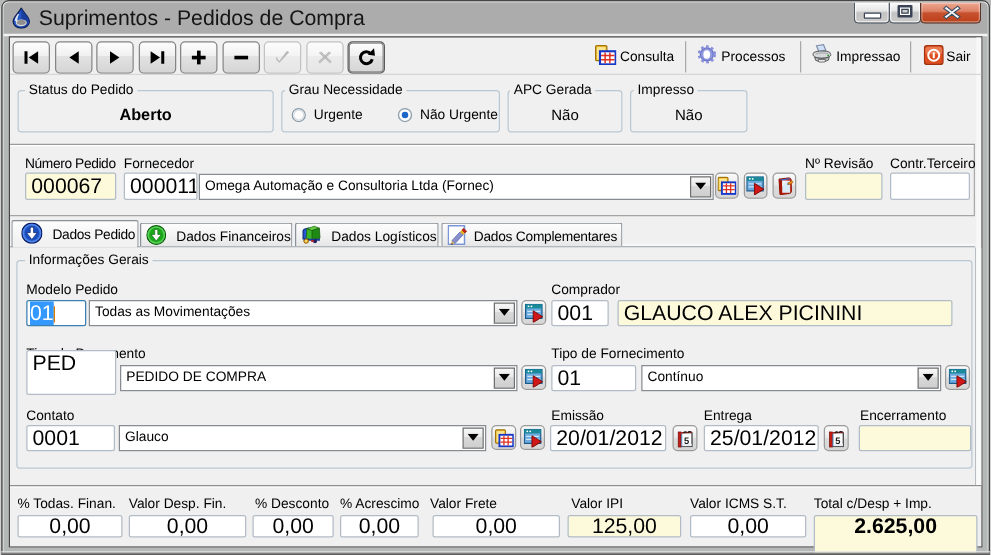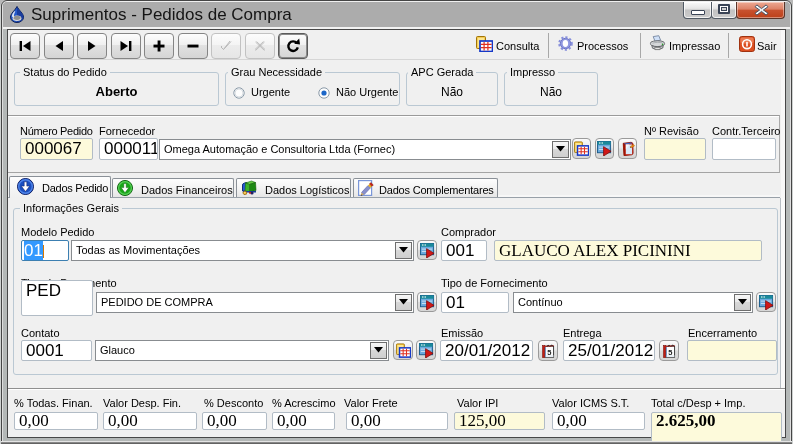--- a/index.html
+++ b/index.html
@@ -4,21 +4,21 @@
 <style>
 html,body{margin:0;padding:0;}
 body{width:793px;height:444px;position:relative;overflow:hidden;
      font-family:"Liberation Sans",sans-serif;background:#b8b8b8;}
 .abs{position:absolute;}
 .lbl{position:absolute;font-size:11px;color:#000;white-space:nowrap;line-height:12px;}
 .inp{position:absolute;background:#fff;border:1px solid #b2bcc6;border-radius:2px;
      font-size:17px;color:#000;box-sizing:border-box;height:22px;line-height:20px;
      padding:0 4px;white-space:nowrap;overflow:hidden;}
 .yel{background:#fdfadb;}
-.num{text-align:left;font-family:Liberation Serif, serif;}
+.num{text-align:center;}
 .combo{position:absolute;background:#fff;border:1px solid #888c90;box-sizing:border-box;
      height:21px;font-size:11px;line-height:19px;padding:0 4px;white-space:nowrap;overflow:hidden;}
 .carr{position:absolute;top:1px;box-sizing:border-box;width:17px;height:17px;
      border:1px solid #6e6e6e;background:linear-gradient(#f7f7f7,#e9e9e9 45%,#d8d8d8 46%,#cfcfcf);}
 .carr svg{display:block;margin:4px auto 0;}
 .ibtn{position:absolute;box-sizing:border-box;border:1px solid #9a9a9a;border-radius:4px;
      background:linear-gradient(#fbfbfb,#e9e9e9 48%,#dcdcdc 52%,#d6d6d6);width:19px;height:21px;}
 .ibtn svg{display:block;margin:2px auto 0;}
 .fs{position:absolute;border:1px solid #bac8d3;border-radius:3px;box-sizing:border-box;}
 .fslbl{position:absolute;font-size:11px;line-height:12px;background:#f0f0f0;padding:0 3px;white-space:nowrap;}
@@ -298,21 +298,21 @@
 <svg width="15" height="15" viewBox="0 0 16 16">
   <rect x="0.5" y="0.5" width="14" height="12" fill="#6aaade" stroke="#1a5a8a"></rect>
   <rect x="0.5" y="0.5" width="14" height="3.5" fill="#1a8a9a"></rect>
   <circle cx="3" cy="2.2" r=".8" fill="#fff"></circle>
       <circle cx="5.5" cy="2.2" r=".8" fill="#fff"></circle>
   <path d="M2 6.5 H13 M2 9 H13" stroke="#cfe4f4" stroke-width="1"></path>
   <path d="M7 6 L15 11 L7 16 Z" fill="#d01818" stroke="#7a0808" stroke-width=".8"></path>
 </svg>
   </div>
 <div class="inp" style="left:441px;top:240px;width:46px;height:21px;">001</div>
-<div class="inp yel" style="left:494px;top:240px;width:268px;height:21px;font-family:Liberation Serif, serif;">GLAUCO ALEX PICININI</div>
+<div class="inp yel" style="left:494px;top:240px;width:268px;height:21px;">GLAUCO ALEX PICININI</div>
 
 <div class="lbl" style="left:21px;top:277px;">Tipo de Documento</div>
 <div class="lbl" style="left:441px;top:277px;">Tipo de Fornecimento</div>
 <div class="inp" style="left:21px;top:280px;width:72px;height:36px;">PED</div>
 <div class="combo" style="left:96px;top:292px;width:318px;">PEDIDO DE COMPRA
   <div class="carr" style="right:1px;">
       <svg width="9" height="6" viewBox="0 0 9 6">
         <path d="M0 0 H9 L4.5 5.5 Z" fill="#000"></path>
       </svg>
     </div>

